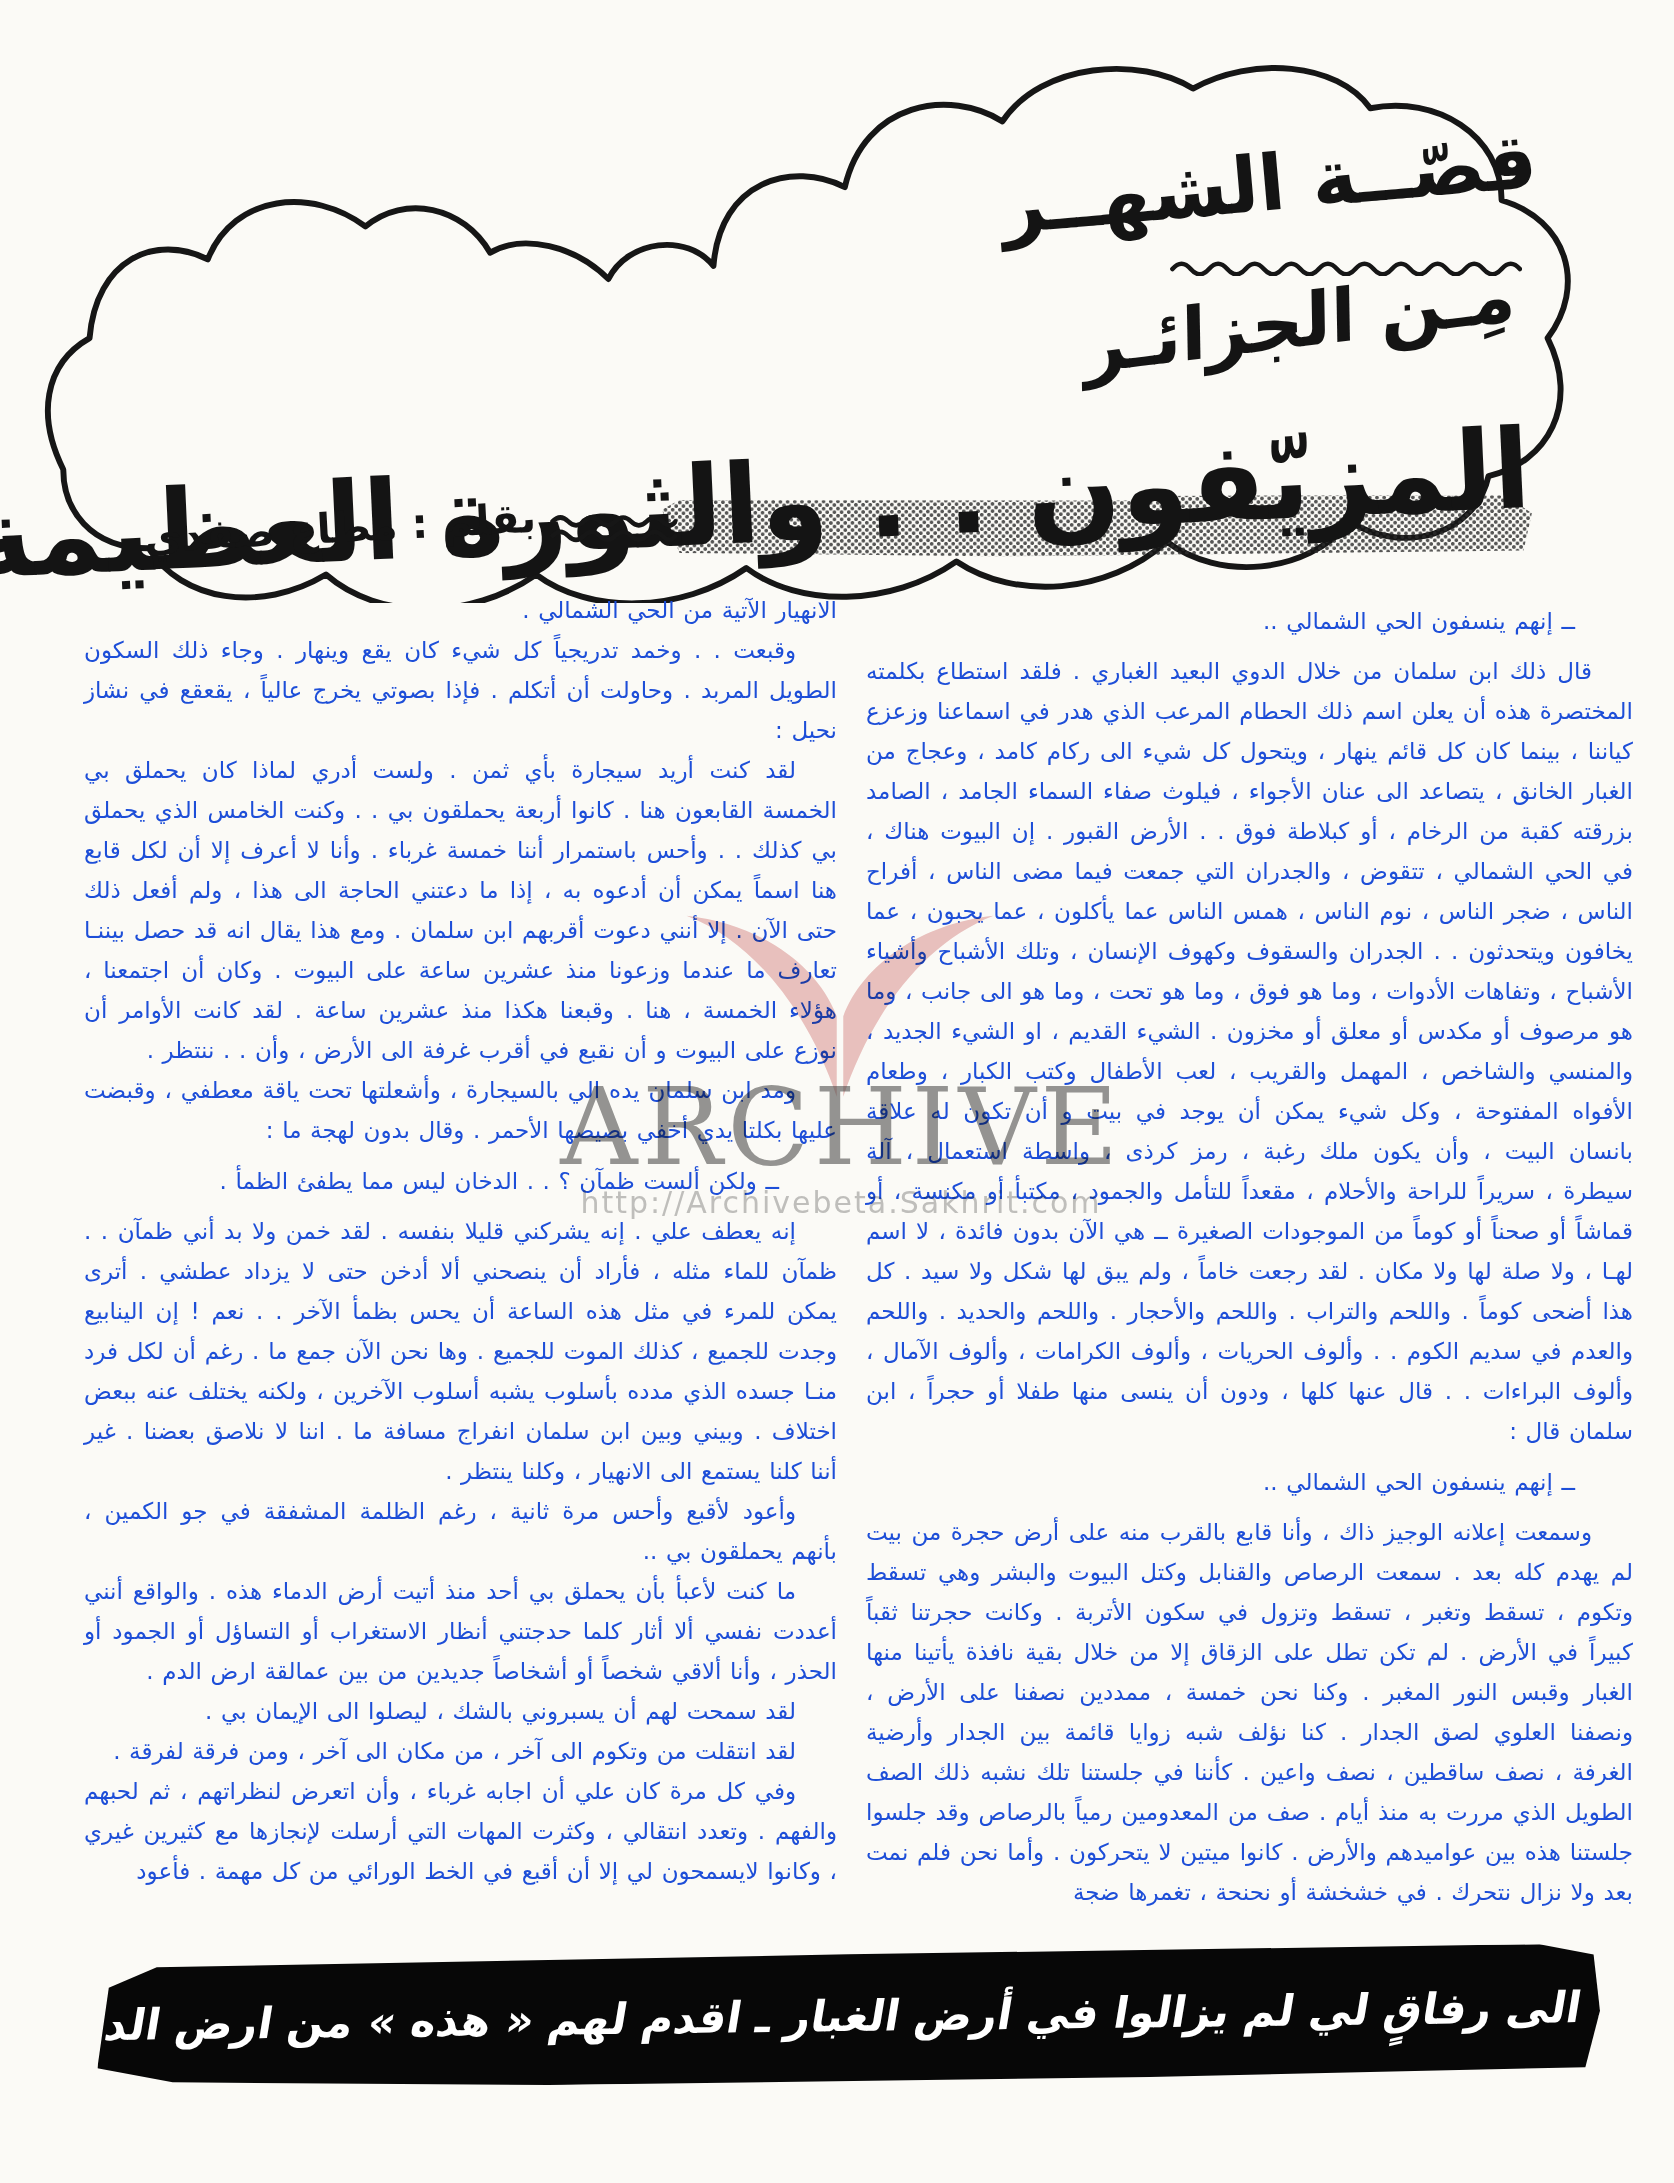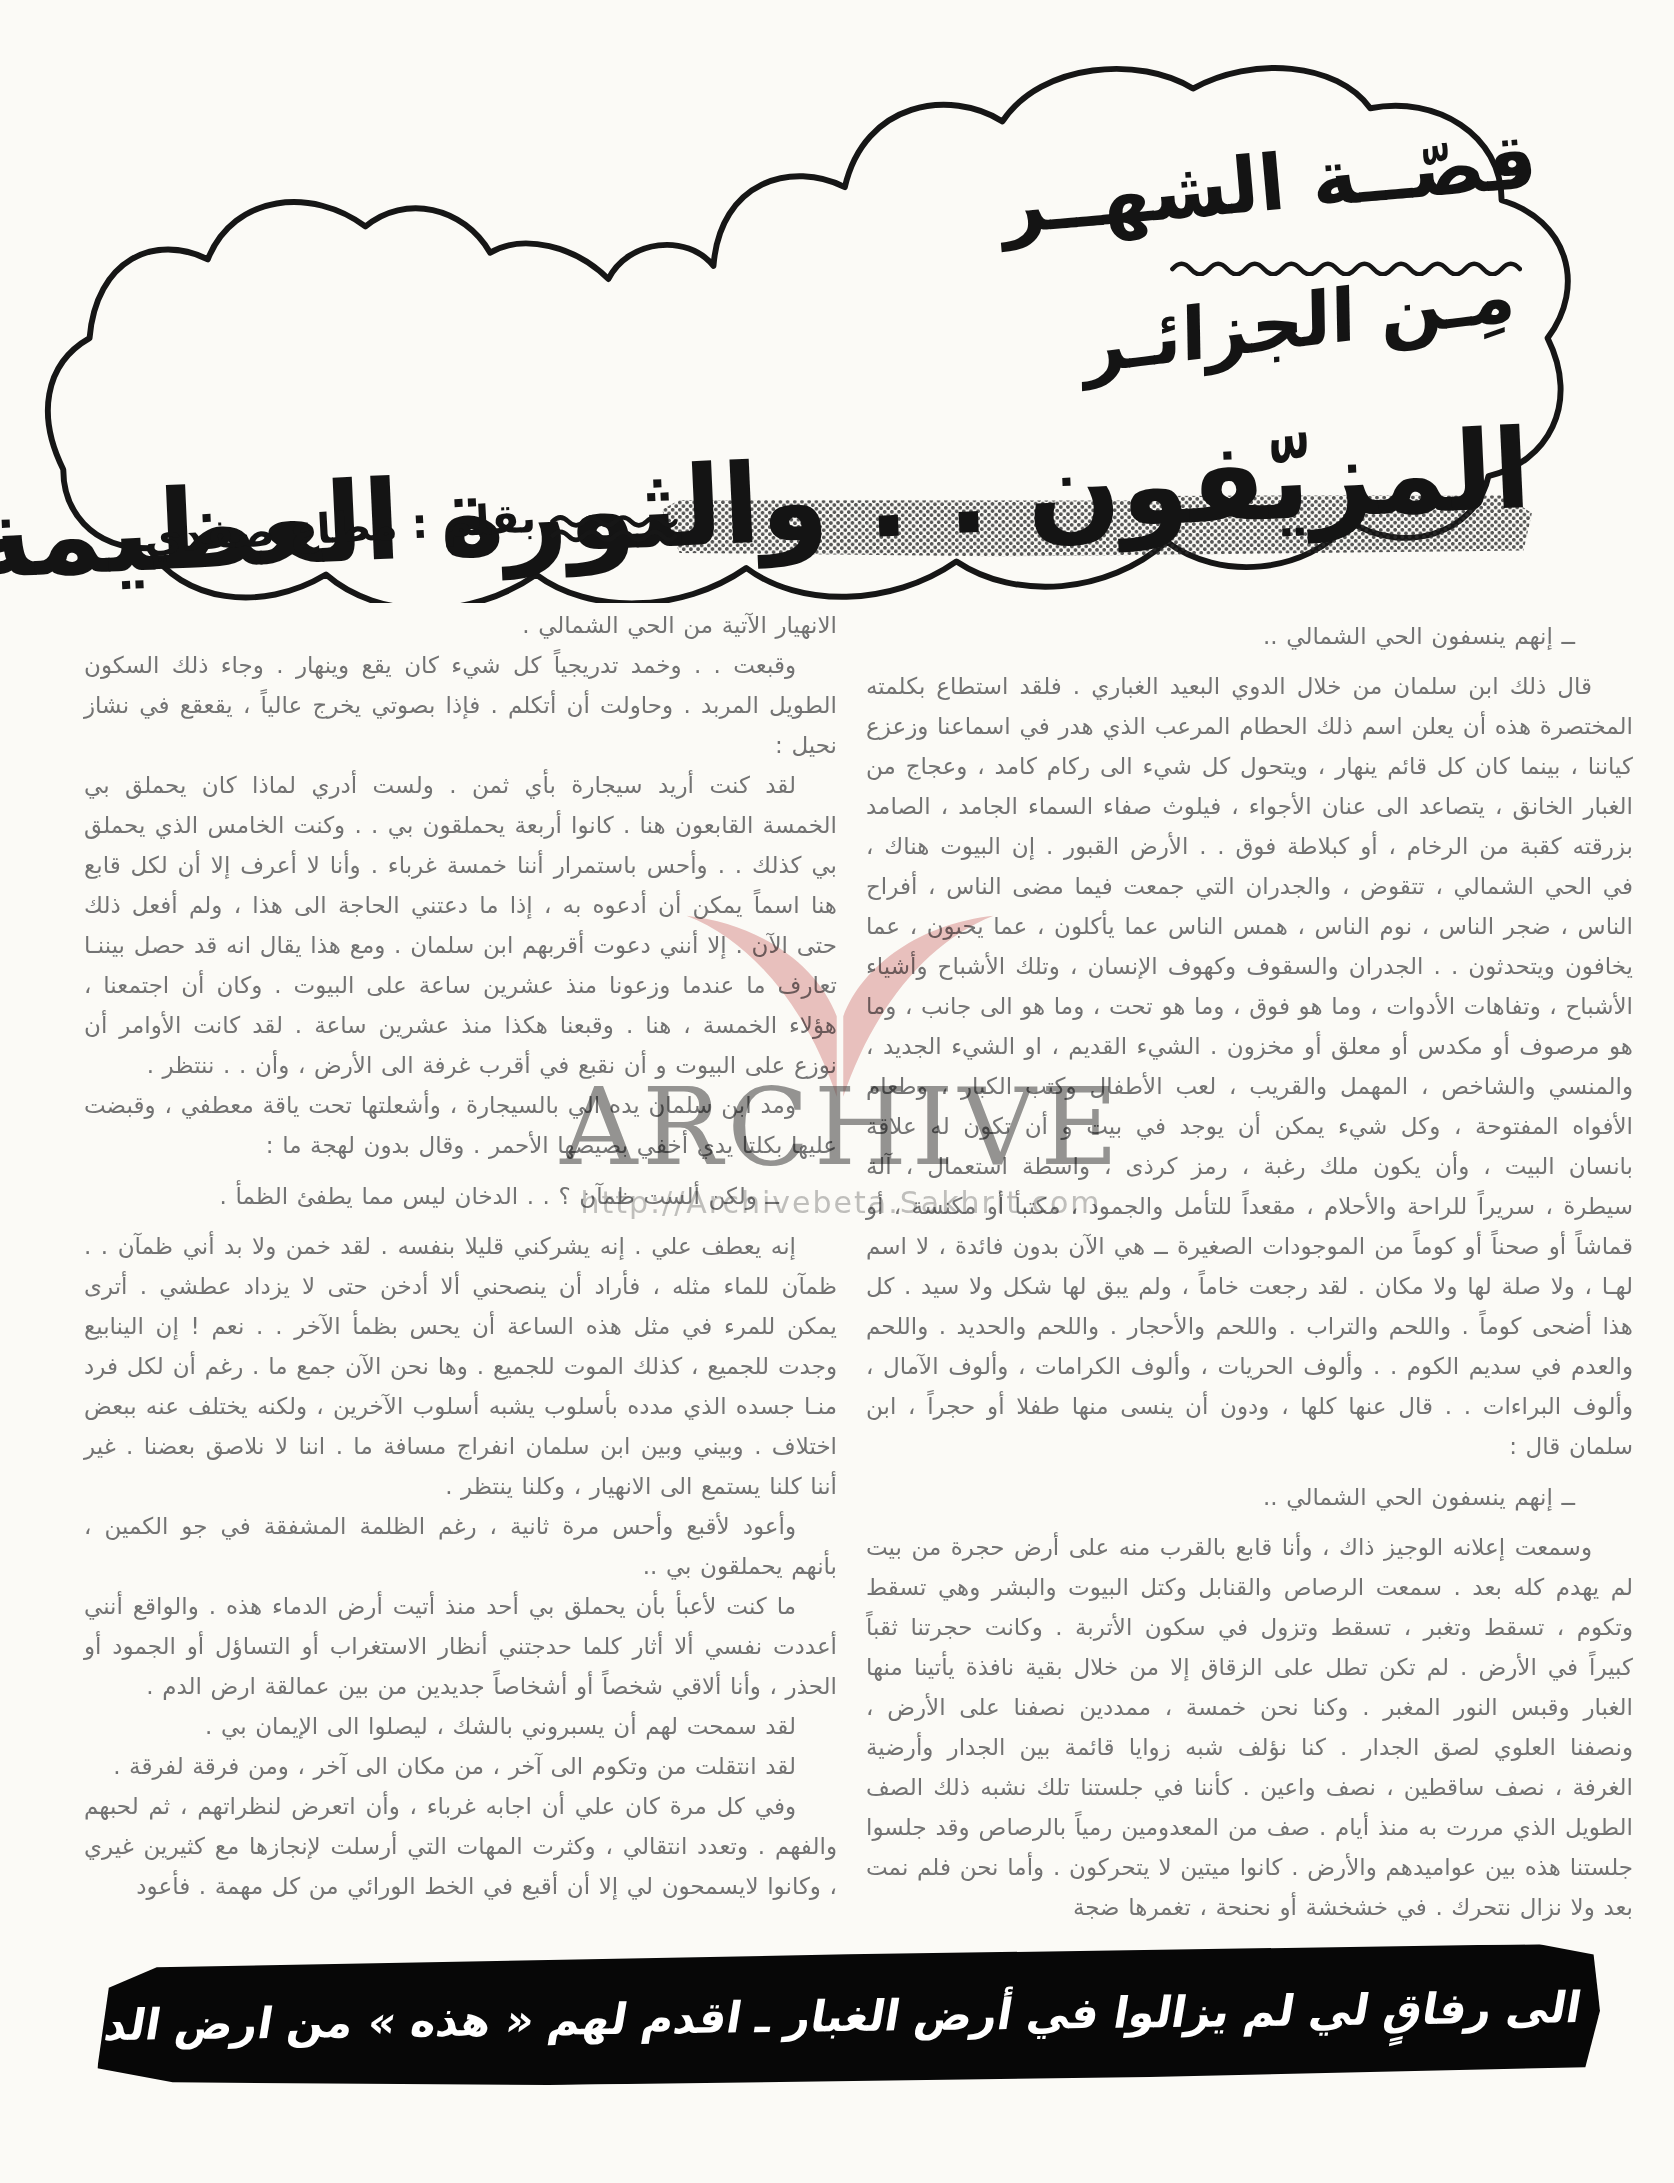--- a/index.html
+++ b/index.html
@@ -42,23 +42,23 @@
     transform:rotate(-.4deg);
   }
   .byline{
     position:absolute;left:134px;top:504px;width:543px;z-index:5;
     display:flex;direction:rtl;align-items:center;gap:13px;justify-content:flex-start;
   }
   .byline-text{font-size:41px;font-weight:bold;white-space:nowrap;transform:rotate(-3deg);}
   .byline-wave{width:128px;height:34px;flex:0 0 auto;}
   
   .col{
-    position:absolute;top:605px;z-index:2;
+    position:absolute;top:590px;z-index:2;
     direction:rtl;text-align:justify;
-    font-size:23px;line-height:40px;color:#737373;
+    font-size:23px;line-height:40px;color:#1d4ed8;
     word-spacing:1.3px;
   }
   .col-right{left:846px;width:767px;margin-left:20px;}
   .col-left{left:84px;width:753px;}
   .para{margin:0;text-indent:41px;}
   .para.dialogue{margin:10.5px 0;text-indent:58px;}
   .para.noindent{text-indent:0;}
   
   .watermark{position:absolute;left:0;top:0;width:100%;height:100%;z-index:6;
     pointer-events:none;mix-blend-mode:multiply;}

